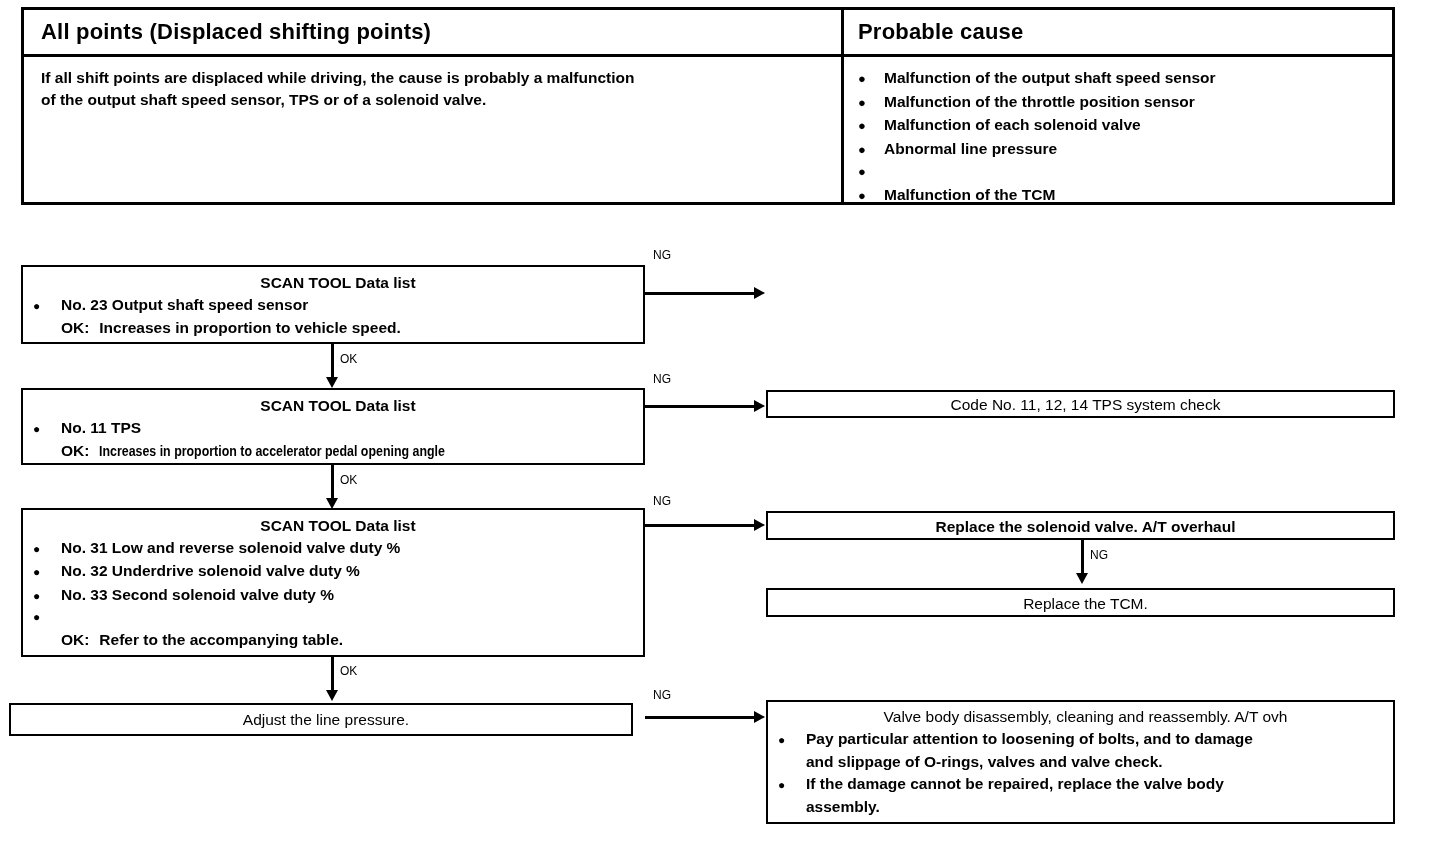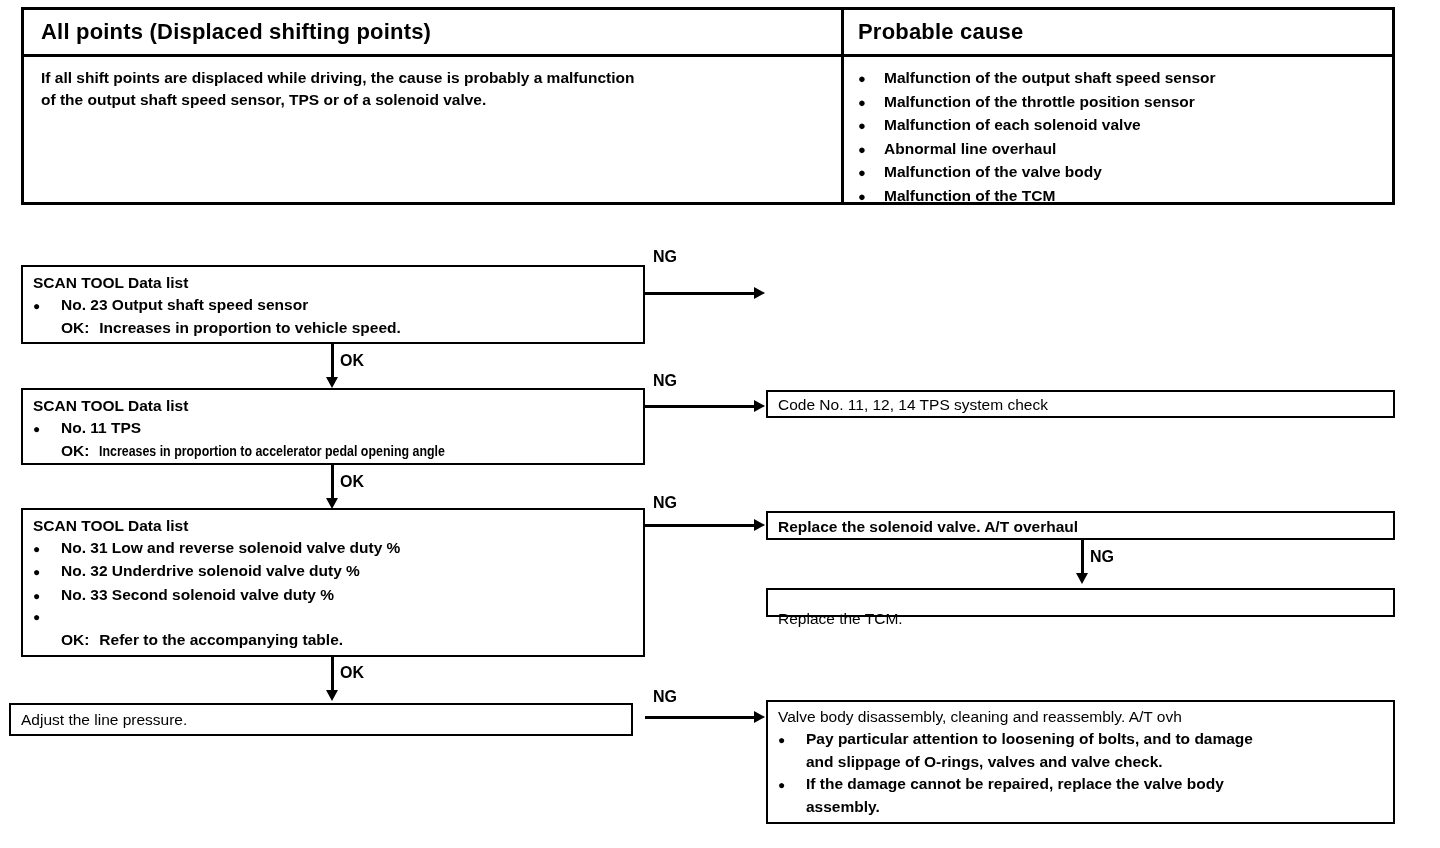--- a/index.html
+++ b/index.html
@@ -27,37 +27,37 @@
 
   .cell-right{position:absolute;left:834px;top:10px;width:520px;
               font-size:15.5px;font-weight:bold;line-height:22.6px;}
   .bul-row{display:flex;align-items:baseline;white-space:nowrap;}
   .bul{width:26px;flex:0 0 26px;font-size:13px;line-height:22.6px;}
 
   
   .box{position:absolute;border:2.5px solid #000;box-sizing:border-box;
        background:#fff;font-size:15.5px;font-weight:bold;line-height:21.5px;}
   .box .pad{padding:5px 0 0 10px;}
-  .box .ttl{white-space:nowrap;}
+  .box .ttl{white-space:nowrap;text-align:center;}
   .li{display:flex;align-items:baseline;white-space:nowrap;}
   .li .b{width:28px;flex:0 0 28px;font-size:12px;}
   .ind{padding-left:28px;white-space:nowrap;}
   .ok-lbl{display:inline-block;min-width:34px;}
   .narrow{transform:scaleX(.80);transform-origin:left center;white-space:nowrap;}
 
   
   .hline{position:absolute;height:2.5px;background:#000;}
   .vline{position:absolute;width:2.5px;background:#000;}
   .arr-r{position:absolute;width:0;height:0;
          border-top:6px solid transparent;border-bottom:6px solid transparent;
          border-left:11px solid #000;}
   .arr-d{position:absolute;width:0;height:0;
          border-left:6px solid transparent;border-right:6px solid transparent;
          border-top:11px solid #000;}
-  .elabel{position:absolute;font-size:16px;font-weight:bold;white-space:nowrap;}
+  .elabel{position:absolute;font-size:12px;font-weight:normal;white-space:nowrap;}
 </style>
 </head>
 <body>
 
 <div class="canvas">
 
   <div class="tbl">
     <div class="tbl-hdr">
       <div class="vdiv"></div>
       <div class="hdr-text hdr-left">All points (Displaced shifting points)</div>
@@ -80,25 +80,24 @@
         <div class="bul-row">
           <span class="bul">●</span>
           <span>Malfunction of the throttle position sensor</span>
         </div>
         <div class="bul-row">
           <span class="bul">●</span>
           <span>Malfunction of each solenoid valve</span>
         </div>
         <div class="bul-row">
           <span class="bul">●</span>
-          <span>Abnormal line overhaul</span>
-        </div>
-        <div class="bul-row">
-          <span class="bul">●</span>
-          <span>Malfunction of the valve body</span>
+          <span>Abnormal line pressure</span>
+        </div>
+        <div class="bul-row">
+          <span class="bul">●</span>
         </div>
         <div class="bul-row">
           <span class="bul">●</span>
           <span>Malfunction of the TCM</span>
         </div>
       </div>
     </div>
   </div>
 
   <div class="box" style="left:21px;top:265px;width:624px;height:79px;">
@@ -199,21 +198,21 @@
     <div class="pad" style="padding-top:3px;">
       <div class="ttl" style="font-weight:bold;">Replace the solenoid valve. A/T overhaul</div>
     </div>
   </div>
 
   <div class="vline" style="left:1081px;top:540px;width:2.5px;height:36px;"></div>
   <div class="arr-d" style="left:1076px;top:573px;"></div>
   <div class="elabel" style="left:1090px;top:548px;">NG</div>
 
   <div class="box" style="left:766px;top:588px;width:629px;height:29px;">
-    <div class="pad" style="padding-top:18px;">
+    <div class="pad" style="padding-top:3px;">
       <div class="ttl" style="font-weight:normal;">Replace the TCM.</div>
     </div>
   </div>
 
   <div class="box" style="left:766px;top:700px;width:629px;height:124px;">
     <div class="pad" style="padding-top:4px;">
       <div class="ttl" style="font-weight:normal;">Valve body disassembly, cleaning and reassembly. A/T ovh</div>
       <div class="li">
         <span class="b">●</span>
         <span>Pay particular attention to loosening of bolts, and to damage</span>

